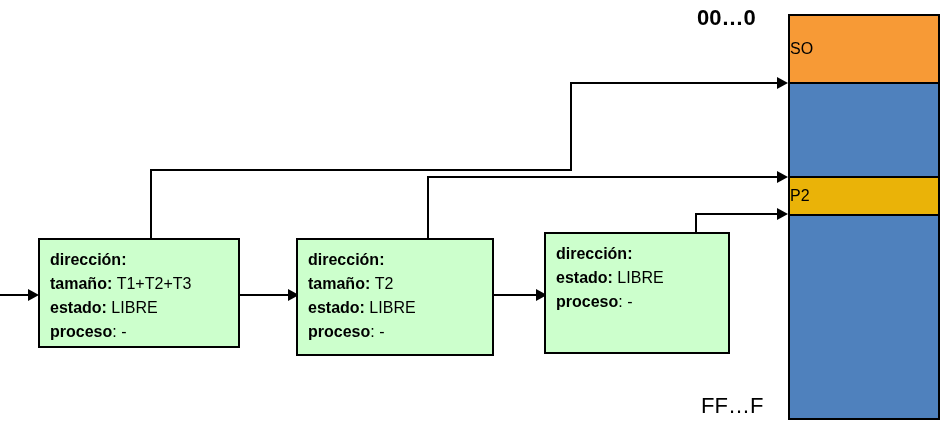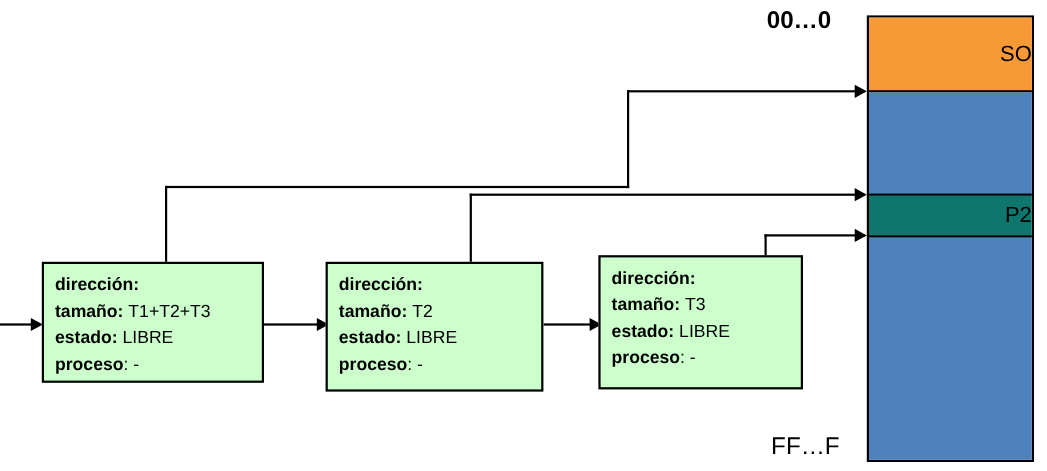--- a/index.html
+++ b/index.html
@@ -54,22 +54,22 @@
     border: 2px solid #000000;
     box-sizing: border-box;
   }
   .mem-seg {
     position: absolute;
     left: 0;
     width: 100%;
     box-sizing: border-box;
     display: flex;
     align-items: center;
-    justify-content: flex-end;
-    font-size: 20px;
+    justify-content: flex-start;
+    font-size: 16px;
     color: #000000;
   }
   .mem-seg.divided {
     border-bottom: 2px solid #000000;
   }
 
   
   .addr-label {
     position: absolute;
     font-size: 22px;
@@ -150,38 +150,35 @@
     <div class="desc-line">
       <span class="k">proceso</span><span class="v">: -</span>
     </div>
   </div>
 
   <div class="desc-box" style="left:544px; top:232px; width:186px; height:122px;">
     <div class="desc-line">
       <span class="k">dirección:</span><span class="v"></span>
     </div>
     <div class="desc-line">
-      <span class="k">tamaño:</span>&nbsp;<span class="v">T3</span>
-    </div>
-    <div class="desc-line">
       <span class="k">estado:</span>&nbsp;<span class="v">LIBRE</span>
     </div>
     <div class="desc-line">
       <span class="k">proceso</span><span class="v">: -</span>
     </div>
   </div>
 
   <div id="mem-bar">
     <div class="mem-seg divided" style="top:0px; height:68px; background:#f79a36;">
       <span>SO</span>
     </div>
     <div class="mem-seg divided" style="top:68px; height:94px; background:#4f81bd;">
       <span></span>
     </div>
-    <div class="mem-seg divided" style="top:162px; height:38px; background:#0f766e;">
+    <div class="mem-seg divided" style="top:162px; height:38px; background:#eab308;">
       <span>P2</span>
     </div>
     <div class="mem-seg" style="top:200px; height:202px; background:#4f81bd;">
       <span></span>
     </div>
   </div>
 
   <div class="addr-label" style="left:697px; top:5px;font-weight:bold;">00…0</div>
 
   <div class="addr-label" style="left:701px; top:393px;text-align:center;">FF…F</div>

